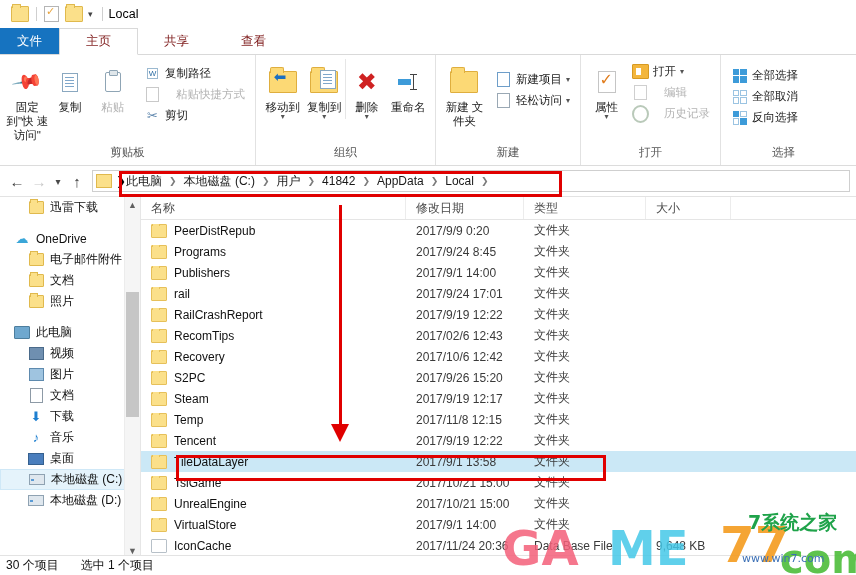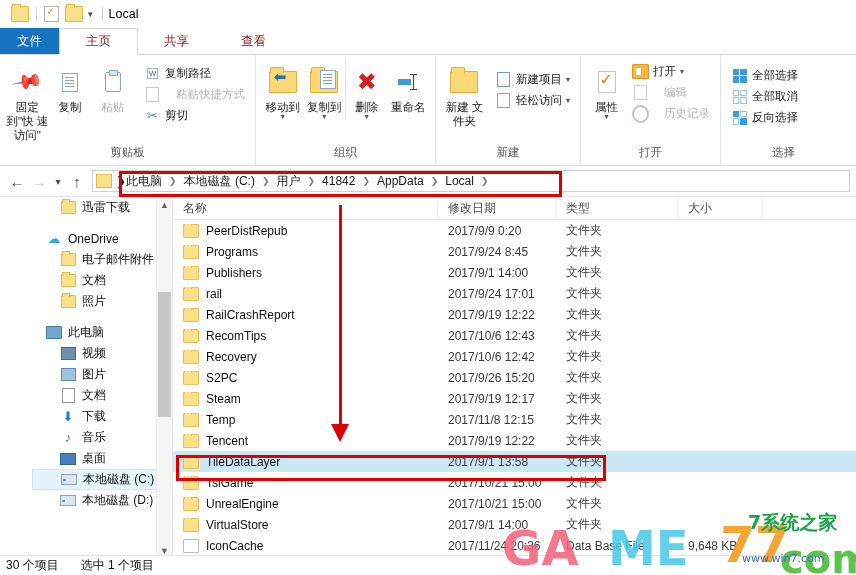--- a/index.html
+++ b/index.html
@@ -84,21 +84,21 @@
   .navbtn{width:22px;text-align:center;font-size:15px;color:#3c3c3c;cursor:default;}
   .navbtn.dim{color:#c8c8c8;}
   .navbtn.sm{font-size:10px;color:#4a4a4a;width:16px;}
   .crumbbox{flex:1;height:22px;border:1px solid #cfcfcf;background:#fff;display:flex;align-items:center;margin-left:4px;box-sizing:border-box;}
   .crumb-ico{width:14px;height:12px;margin:0 4px 0 3px;background:#fbe08a;border:1px solid #e0b94d;position:relative;flex:none;}
   .crumb{display:flex;align-items:center;font-size:12px;color:#1a1a1a;white-space:nowrap;}
   .crumb .sep{color:#7c7c7c;font-size:9px;padding:0 7px;}
 
   
   .main{display:flex;height:361px;border-top:1px solid #e3e3e3;}
-  .nav{width:140px;position:relative;background:#fff;overflow:hidden;padding-left:32px;}
+  .nav{width:140px;position:relative;background:#fff;overflow:hidden;}
   .navrow{height:21px;display:flex;align-items:center;font-size:12px;color:#101010;padding-left:10px;box-sizing:border-box;white-space:nowrap;cursor:default;}
   .navrow.l2{padding-left:28px;}
   .navrow.l1{padding-left:14px;}
   .navrow.sel{background:#e5f3fb;border:1px solid #cfe8f7;box-sizing:border-box;}
   .nav-ico{width:16px;height:14px;margin-right:6px;flex:none;display:flex;align-items:center;justify-content:center;}
   .nf{width:13px;height:11px;background:#fbe08a;border:1px solid #e0b94d;position:relative;border-radius:1px;}
   .nf:before{content:"";position:absolute;left:0;top:-3px;width:6px;height:3px;background:#fbe08a;border:1px solid #e0b94d;border-bottom:none;}
   .cloud{color:#3aa6d8;font-size:13px;}
   .pcico{width:14px;height:11px;background:#6fa8cf;border:1px solid #4d7e9e;border-radius:1px;}
   .vidico{width:13px;height:11px;background:#6f8fb0;border:1px solid #4a6a8a;}
@@ -555,21 +555,21 @@
             </div>
           <div class="cell c-date date">2017/9/19 12:22</div>
           <div class="cell c-type type">文件夹</div>
           <div class="cell c-size size"></div>
         </div>
         <div class="row">
           <div class="cell c-name">
               <span class="rowico"></span>
               <span>RecomTips</span>
             </div>
-          <div class="cell c-date date">2017/10/6 12:43</div>
+          <div class="cell c-date date">2017/02/6 12:43</div>
           <div class="cell c-type type">文件夹</div>
           <div class="cell c-size size"></div>
         </div>
         <div class="row">
           <div class="cell c-name">
               <span class="rowico"></span>
               <span>Recovery</span>
             </div>
           <div class="cell c-date date">2017/10/6 12:42</div>
           <div class="cell c-type type">文件夹</div>

